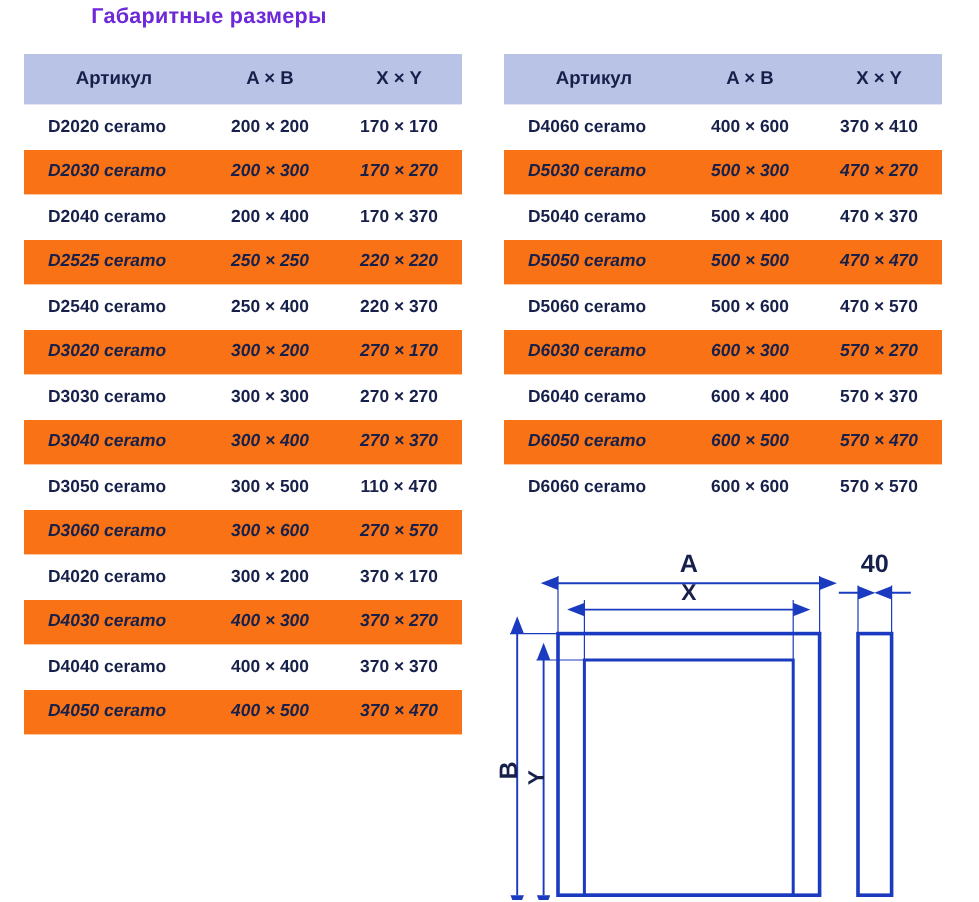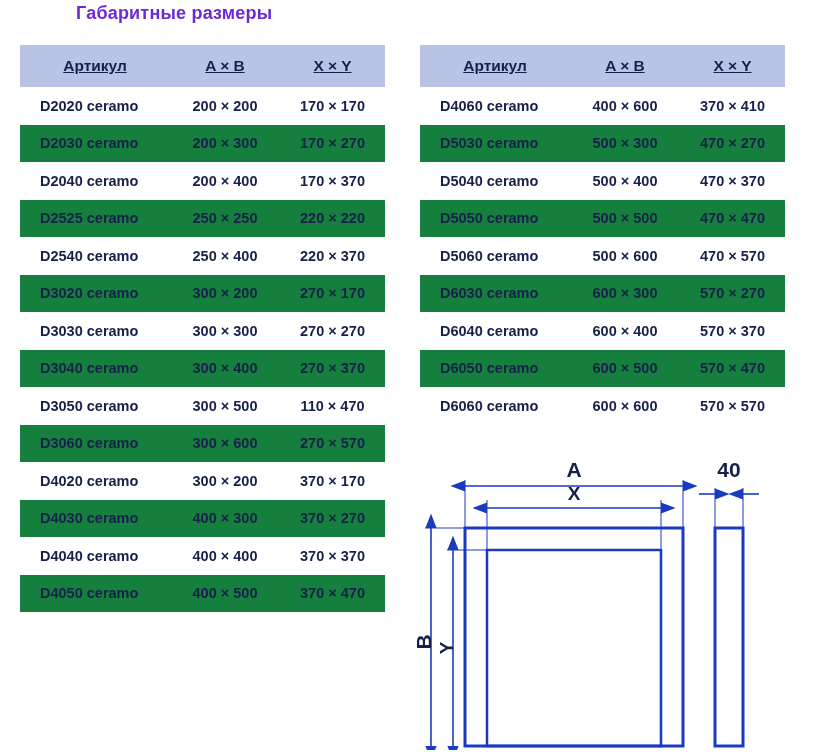--- a/index.html
+++ b/index.html
@@ -36,34 +36,34 @@
 
   .table th {
     background: #b8c3e6;
     color: #17204a;
     font-weight: bold;
     font-size: 15.5px;
     height: 42px;
     padding: 0;
     text-align: center;
     border: none;
-    text-decoration: underline;
   }
   .table td {
     height: 37.5px;
     padding: 0 4px;
     text-align: center;
     border: none;
     color: #17204a;
     font-weight: bold;
     font-size: 14.5px;
     white-space: nowrap;
   }
   .table tbody tr.alt td {
-    background: #15803d;
+    background: #f97316;
+    font-style: italic;
   }
   .table tbody tr td:first-child {
     text-align: left;
     padding-left: 20px;
     margin-top: 28px;
   }
   .col-art { width: 150px; }
   .col-ab  { width: 110px; }
   .col-xy  { width: 105px; }
 

